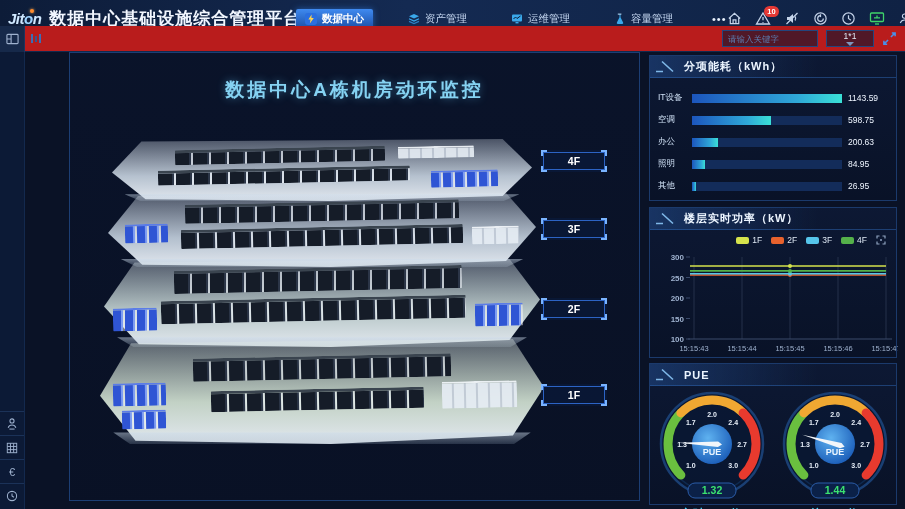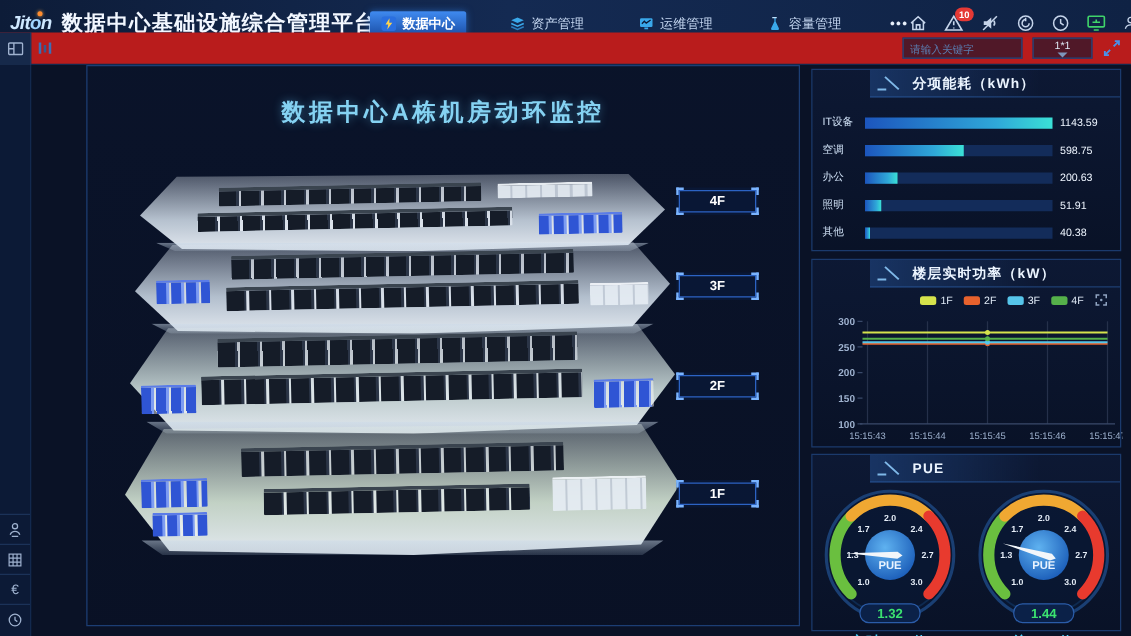--- a/index.html
+++ b/index.html
@@ -94,21 +94,21 @@
     background-repeat:no-repeat; background-color:rgba(10,28,64,.55); }
   .floor-btn span { position:absolute; inset:2px; border:1px solid #2c63c4; display:flex;
     align-items:center; justify-content:center; font-size:10.5px; font-weight:bold; color:#fff; }
 
   
   .rightcol { position:absolute; left:649px; top:55px; width:248px; }
   .panel { border:1px solid #1b3a6c; background:linear-gradient(180deg,rgba(16,32,68,.45),rgba(8,18,40,.55)); }
   .panel-head { height:22px; display:flex; align-items:center; gap:5px; padding-left:5px;
     font-size:11px; font-weight:bold; color:#ecf5ff; letter-spacing:1px;
     border-bottom:1px solid rgba(44,96,170,.55);
-    background:linear-gradient(90deg,rgba(38,86,158,.45),rgba(38,86,158,0) 68%);margin-left:46px; }
+    background:linear-gradient(90deg,rgba(38,86,158,.45),rgba(38,86,158,0) 68%); }
   .panel-head svg { flex:none; }
   #panel-energy { height:146px; }
   #panel-power  { height:151px; margin-top:6px; }
   #panel-pue    { height:142px; margin-top:5px; }
 
   
   #bars { padding:9px 8px 0 8px; }
   .bar-row { display:flex; align-items:center; height:22px; }
   .bar-label { width:34px; font-size:8.5px; color:#cfe0f5; flex:none; }
   .bar-track { flex:1; height:9px; background:#132c5a; position:relative; }
@@ -354,28 +354,28 @@
             <div class="bar-track">
               <div class="bar-fill" style="width:17.5%"></div>
             </div>
             <span class="bar-val">200.63</span>
           </div>
           <div class="bar-row">
             <span class="bar-label">照明</span>
             <div class="bar-track">
               <div class="bar-fill" style="width:8.5%"></div>
             </div>
-            <span class="bar-val">51.91</span>
+            <span class="bar-val">84.95</span>
           </div>
           <div class="bar-row">
             <span class="bar-label">其他</span>
             <div class="bar-track">
               <div class="bar-fill" style="width:2.4%"></div>
             </div>
-            <span class="bar-val">40.38</span>
+            <span class="bar-val">26.95</span>
           </div>
         </div>
     </div>
 
     <div class="panel" id="panel-power">
       <div class="panel-head">
         <svg width="24" height="13" viewBox="0 0 24 13" fill="none" stroke="#7fb8e8" stroke-width="1.6">
             <path d="M1 11.5 h7 M7 1.5 l11 10"></path>
           </svg>
         <span>楼层实时功率（kW）</span>

